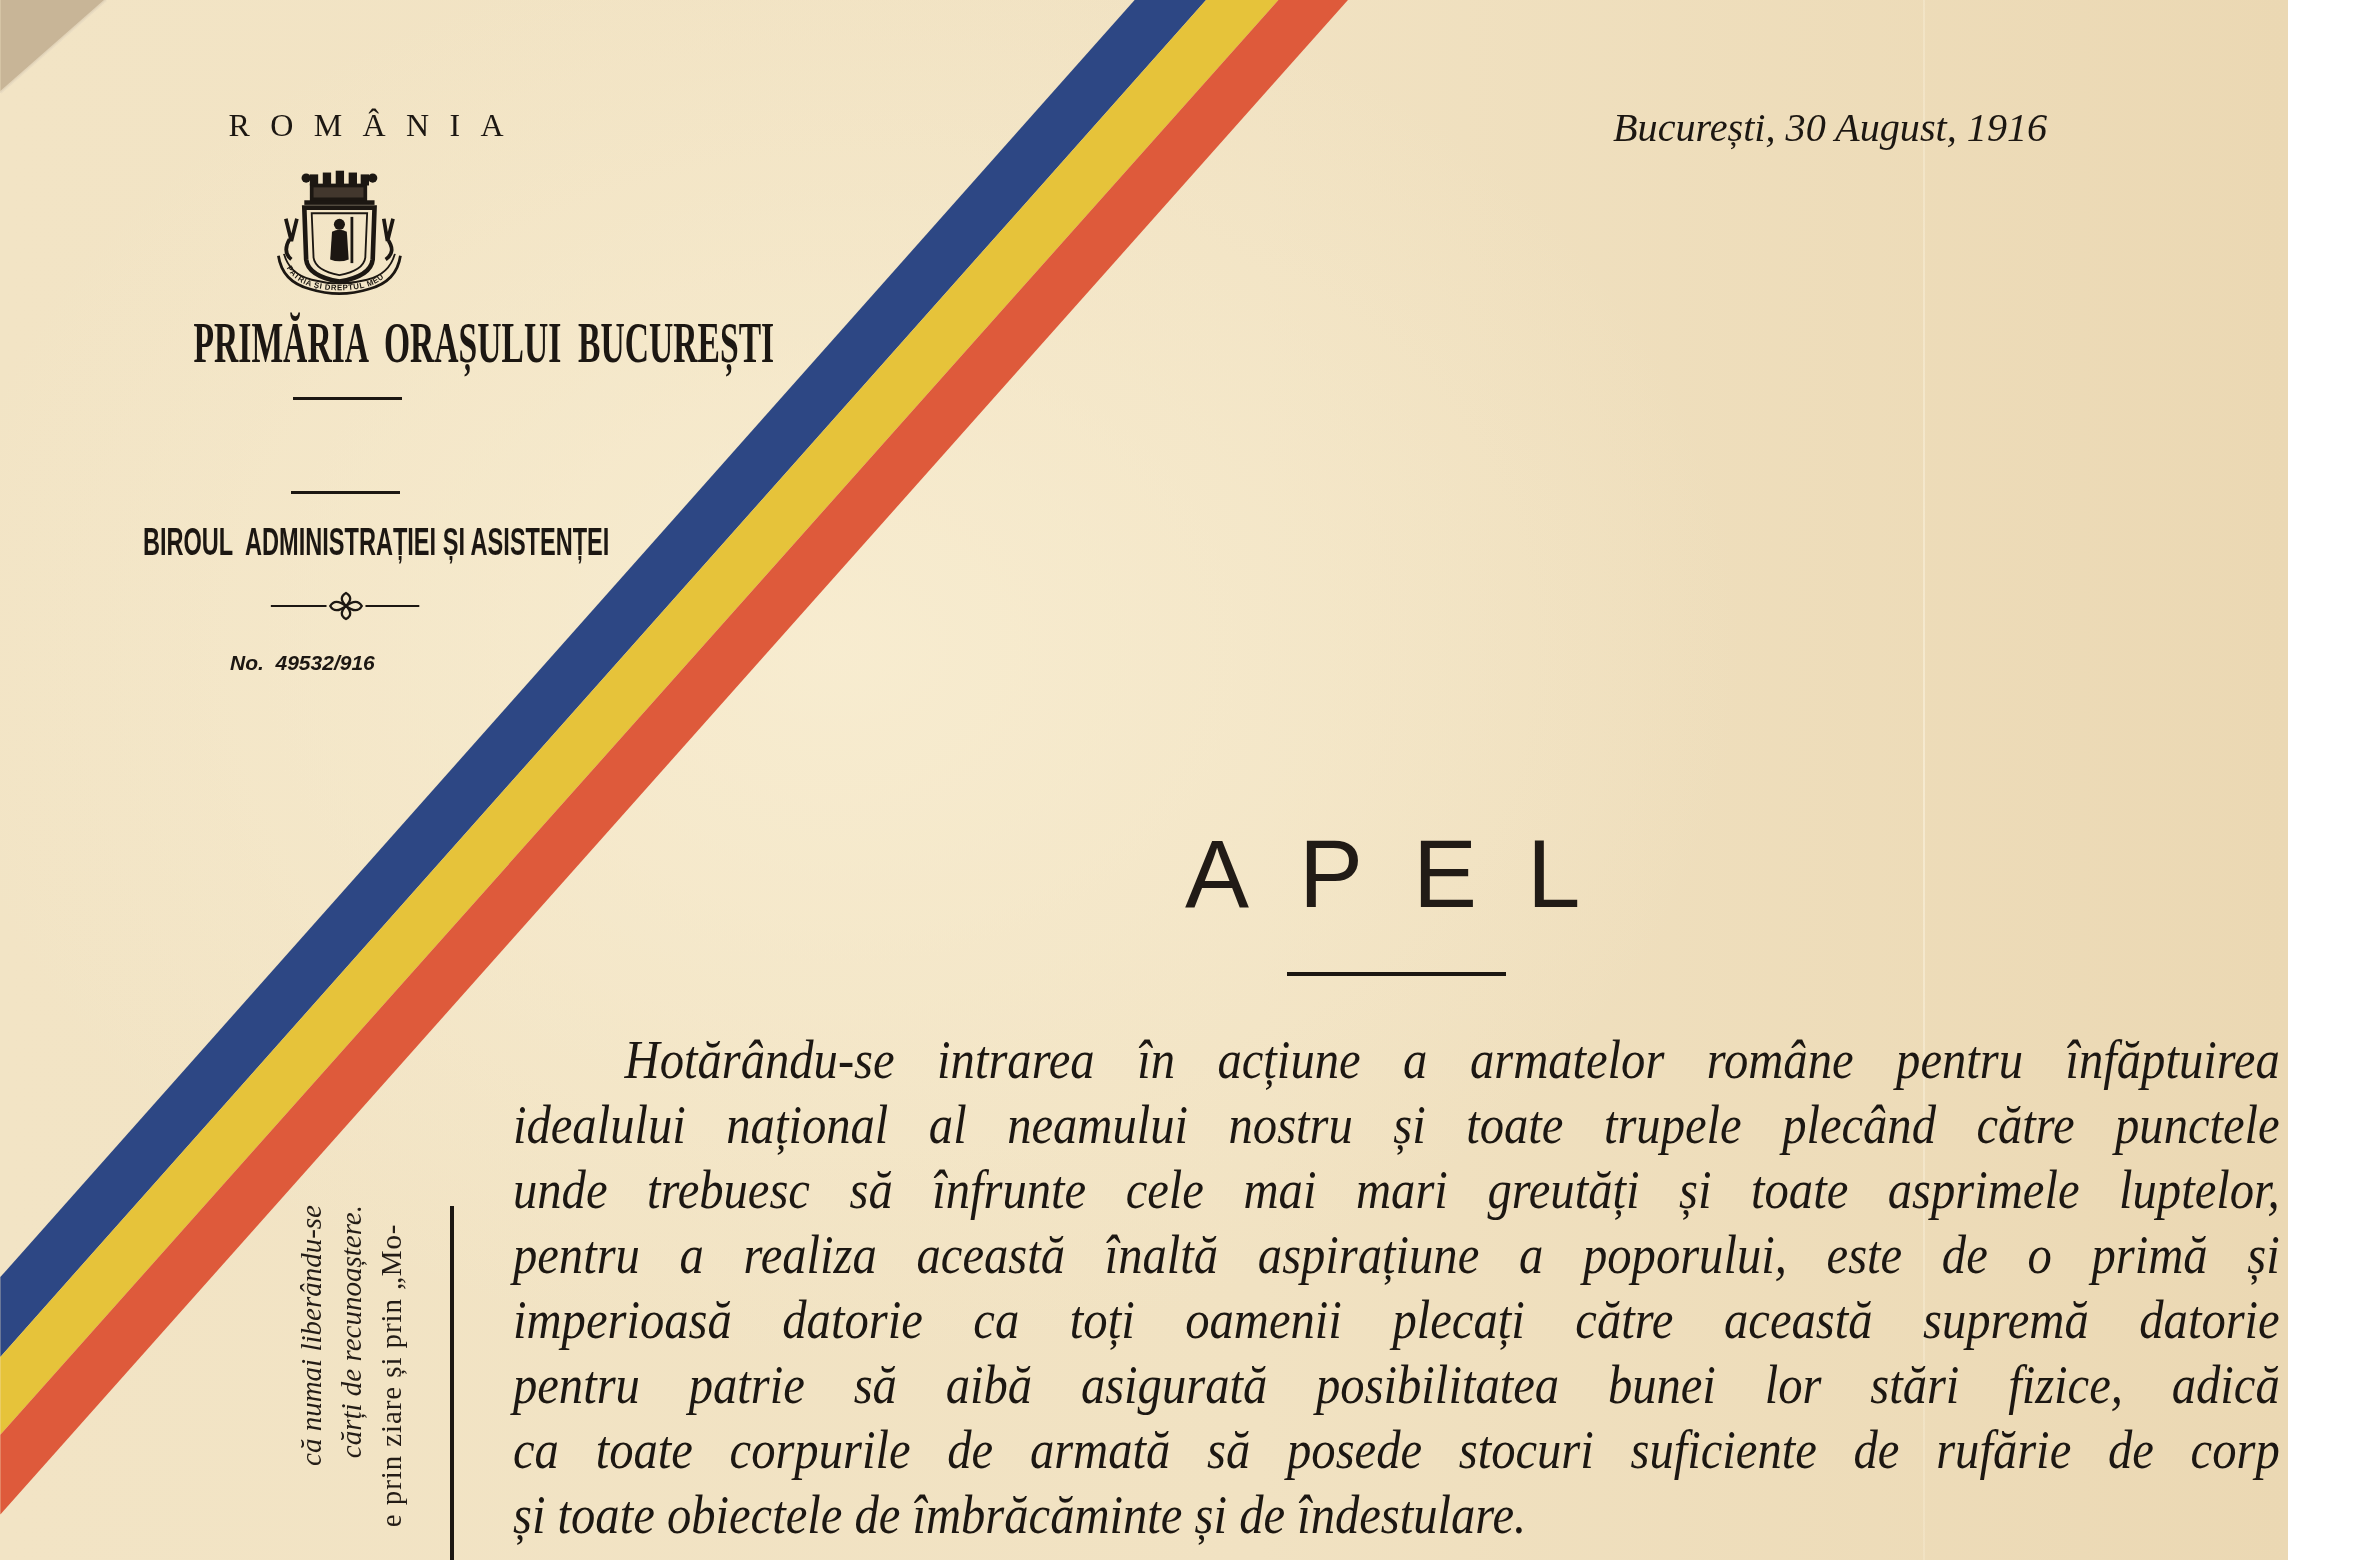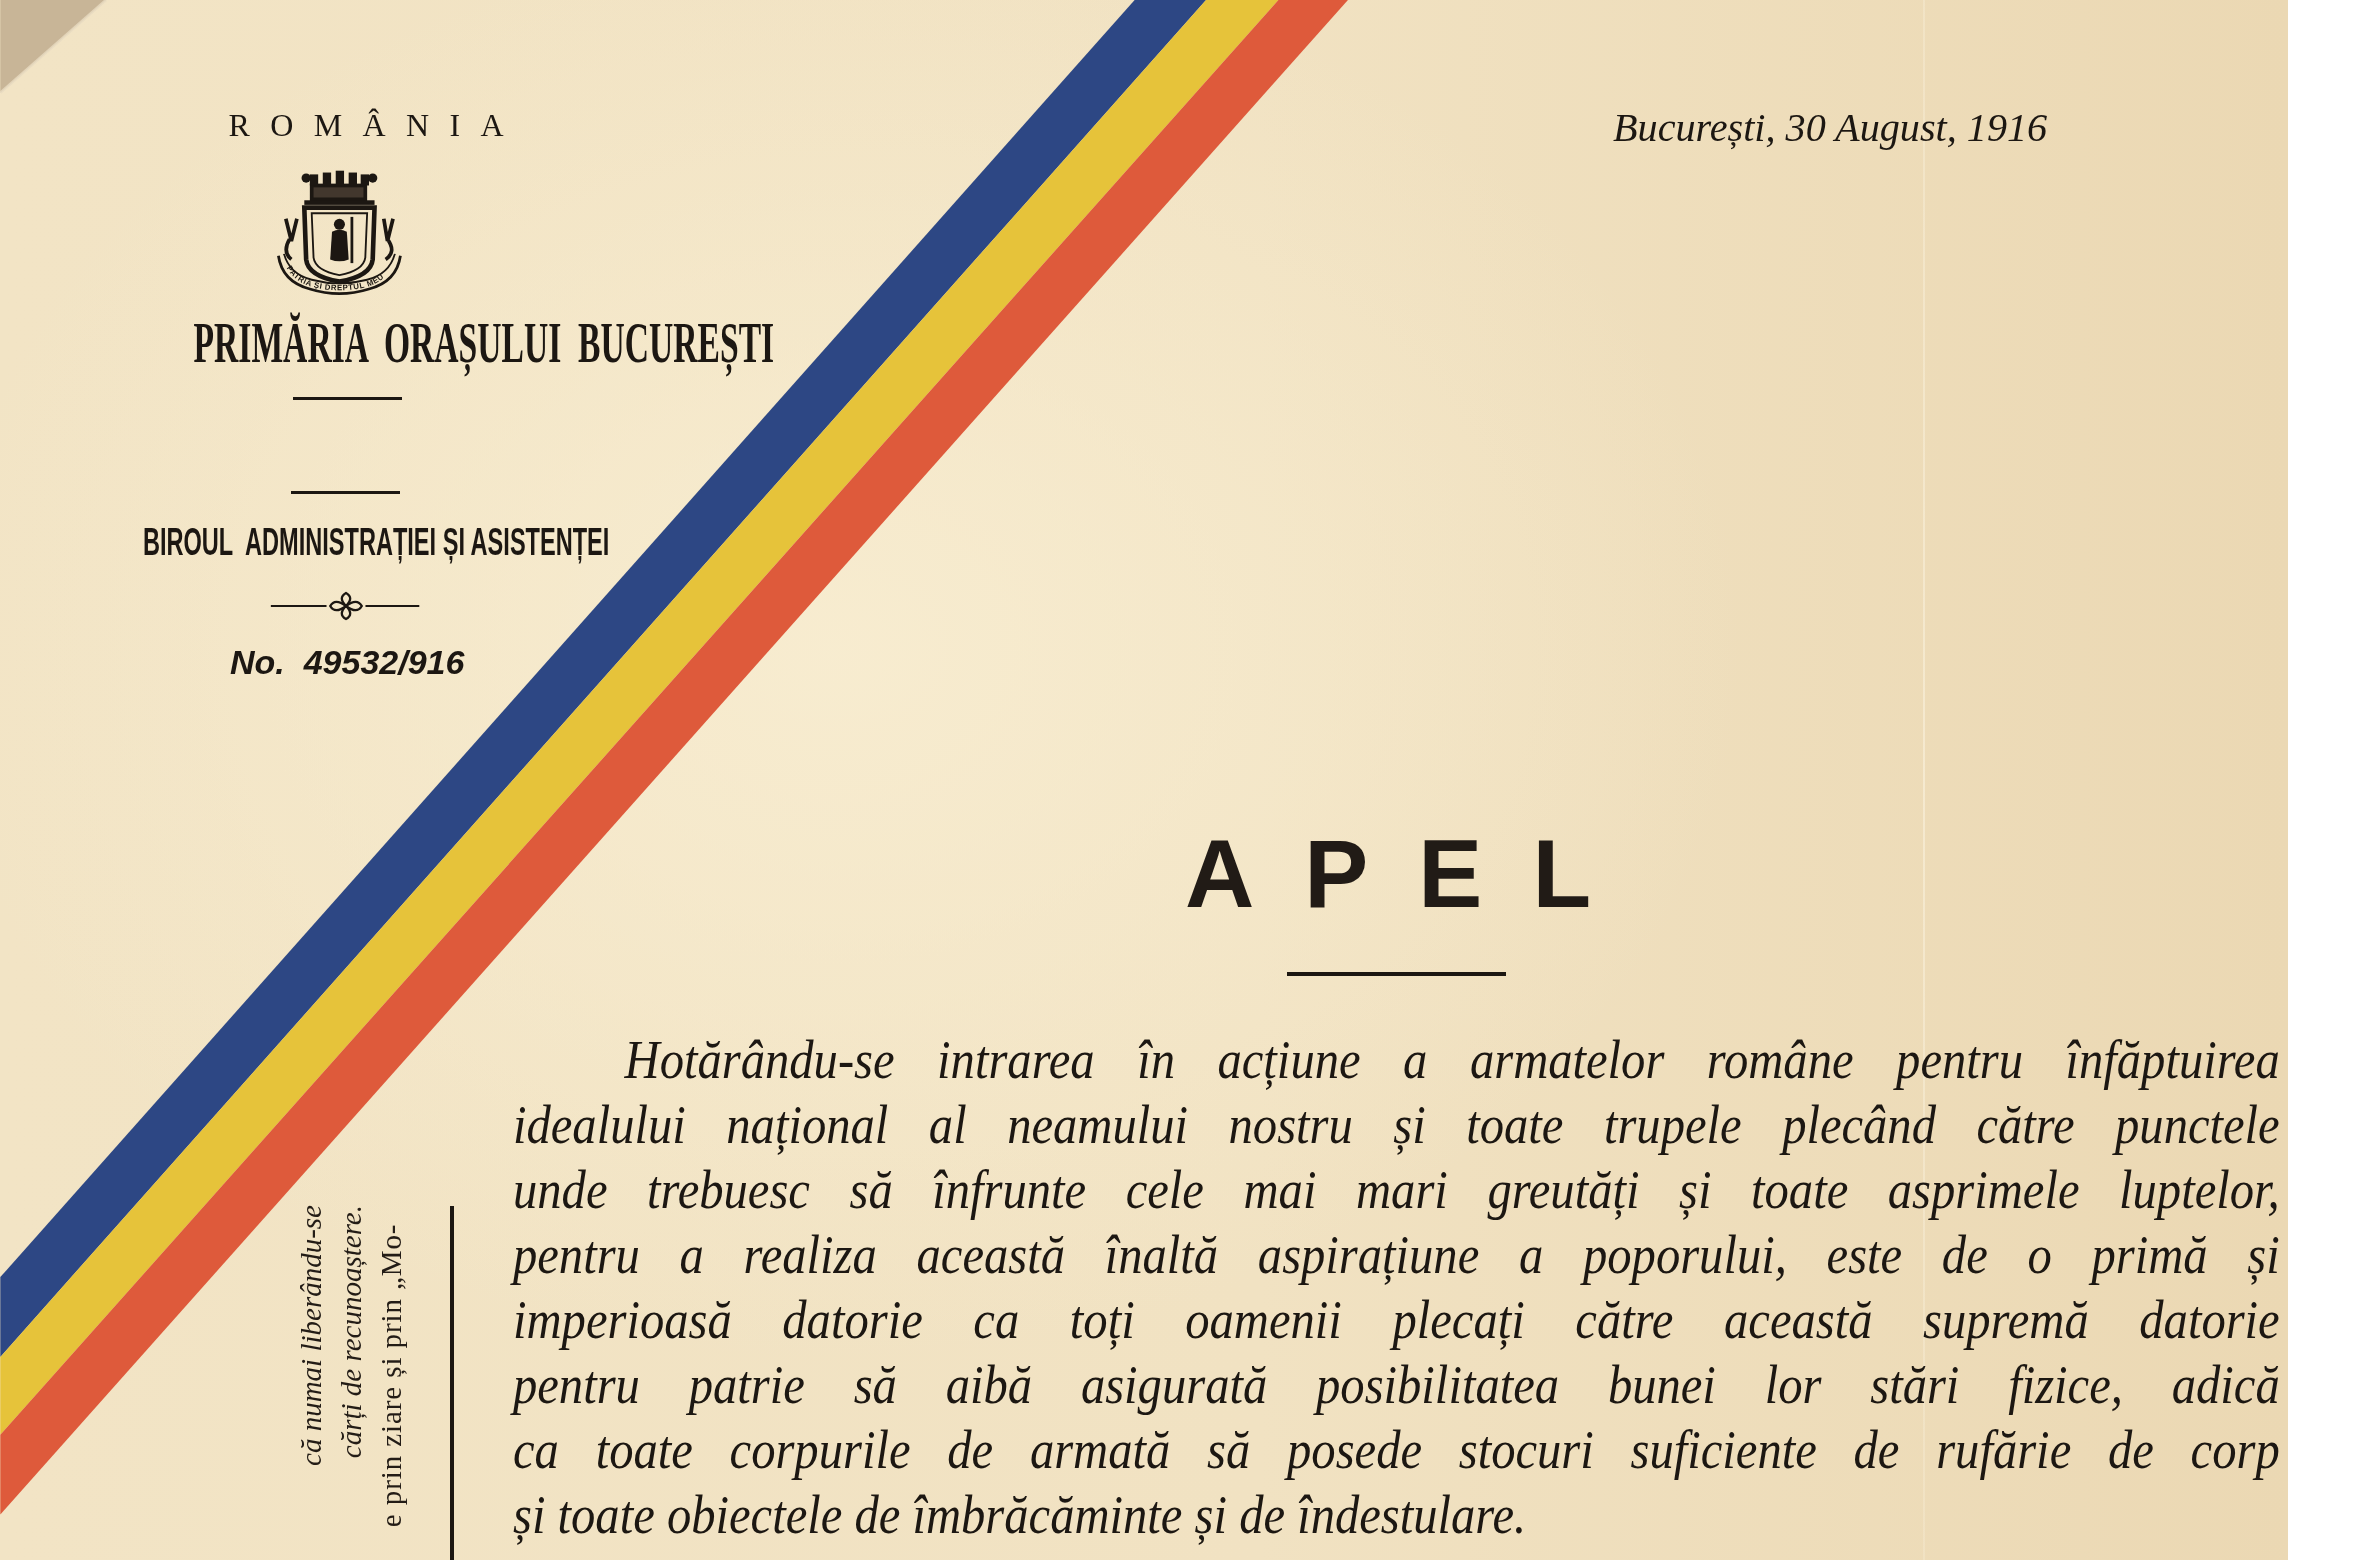--- a/index.html
+++ b/index.html
@@ -26,34 +26,34 @@
     left: 208px; top: 109px; width: 306px; font-size: 32px; line-height: 32px;
     letter-spacing: 20.4px; text-indent: 20.4px;
   }
   .cond { display: inline-block; transform-origin: 50% 50%; }
   #institution { left: 0px; top: 315px; width: 694px; font-size: 56px; line-height: 56px; font-weight: bold; }
   #institution .cond { transform: scaleX(0.6); }
   #directorate { left: 0px; top: 423px; width: 701px; font-size: 41px; line-height: 41px; font-weight: bold; }
   #directorate .cond { transform: scaleX(0.76); }
   #office { left: 0px; top: 526px; width: 701px; font-size: 38px; line-height: 32px; font-weight: bold; }
   #office .cond { transform: scaleX(0.62); }
-  #regnum { left: 230px; top: 647px; font-size: 34px; line-height: 31px; font-weight: bold; font-style: italic; }
+  #regnum { left: 230px; top: 647px; font-size: 21px; line-height: 31px; font-weight: bold; font-style: italic; }
   .rule { position: absolute; background: #1c1712; }
 
   
   #date {
     left: 1613px; top: 100px; font-family: "Liberation Serif", "DejaVu Serif", serif;
     font-style: italic; font-size: 41px; line-height: 54px;
   }
   #date .cond { transform-origin: 0 50%; transform: scaleX(0.98); }
 
   
   #title {
     left: 1185px; top: 826px; font-family: "Liberation Sans", "DejaVu Sans", sans-serif;
-    font-weight: bold; font-size: 96px; line-height: 96px; letter-spacing: 50px; color: #211b16;
+    font-weight: normal; font-size: 96px; line-height: 96px; letter-spacing: 50px; color: #211b16;
   }
 
   
   #body {
     position: absolute; left: 513px; top: 1028px; width: 1963px;
     transform: scaleX(0.9); transform-origin: 0 0;
     font-family: "Liberation Serif", "DejaVu Serif", serif; font-style: italic;
     font-size: 54px; line-height: 65px; color: #1c1712;
   }
   .body-line { height: 65px; text-align: justify; text-align-last: justify; white-space: normal; overflow: visible; }

